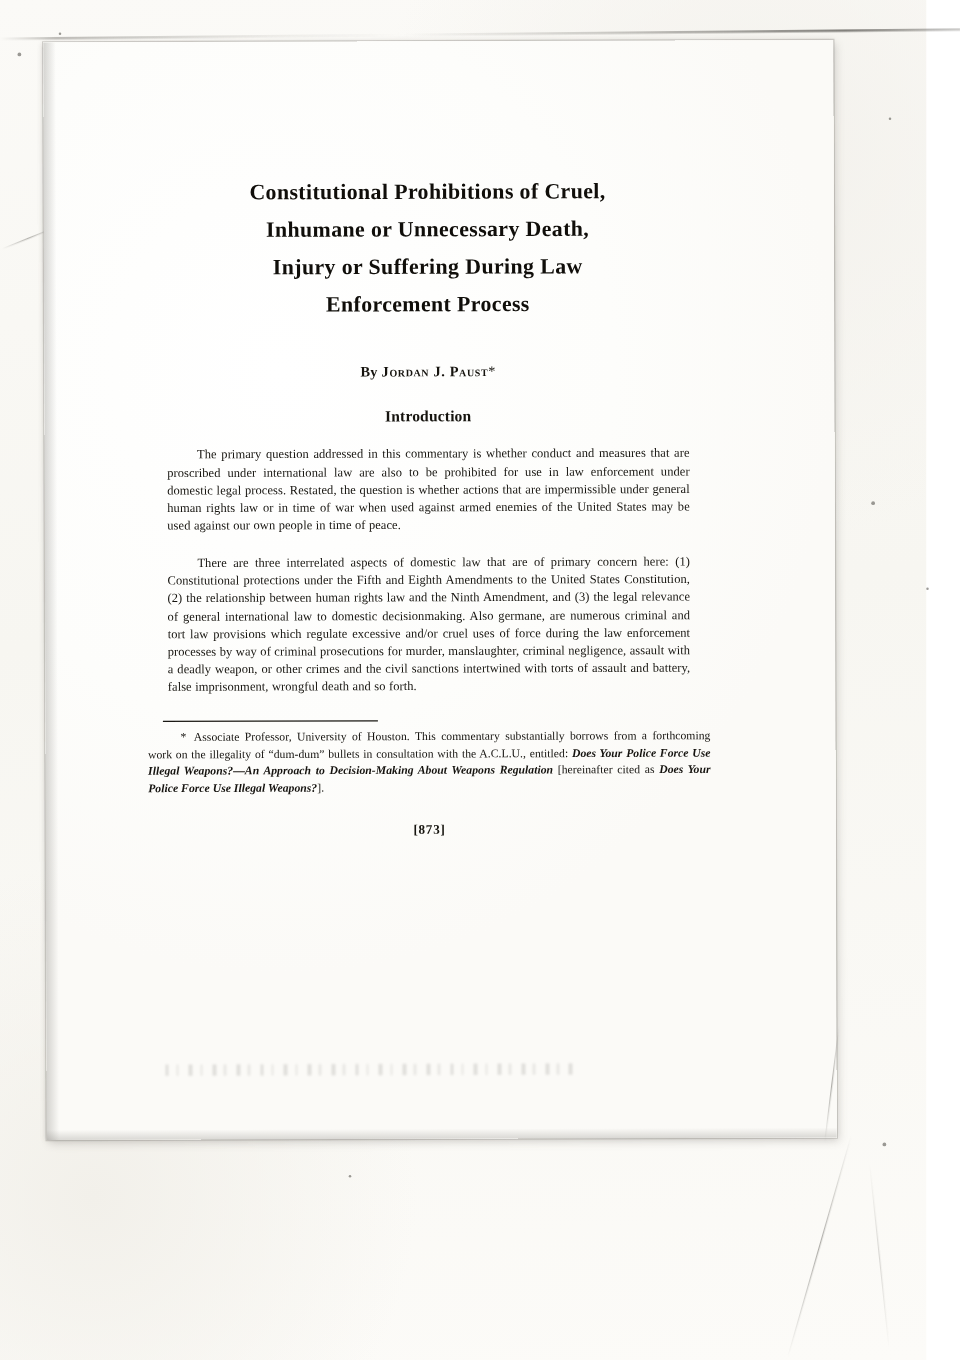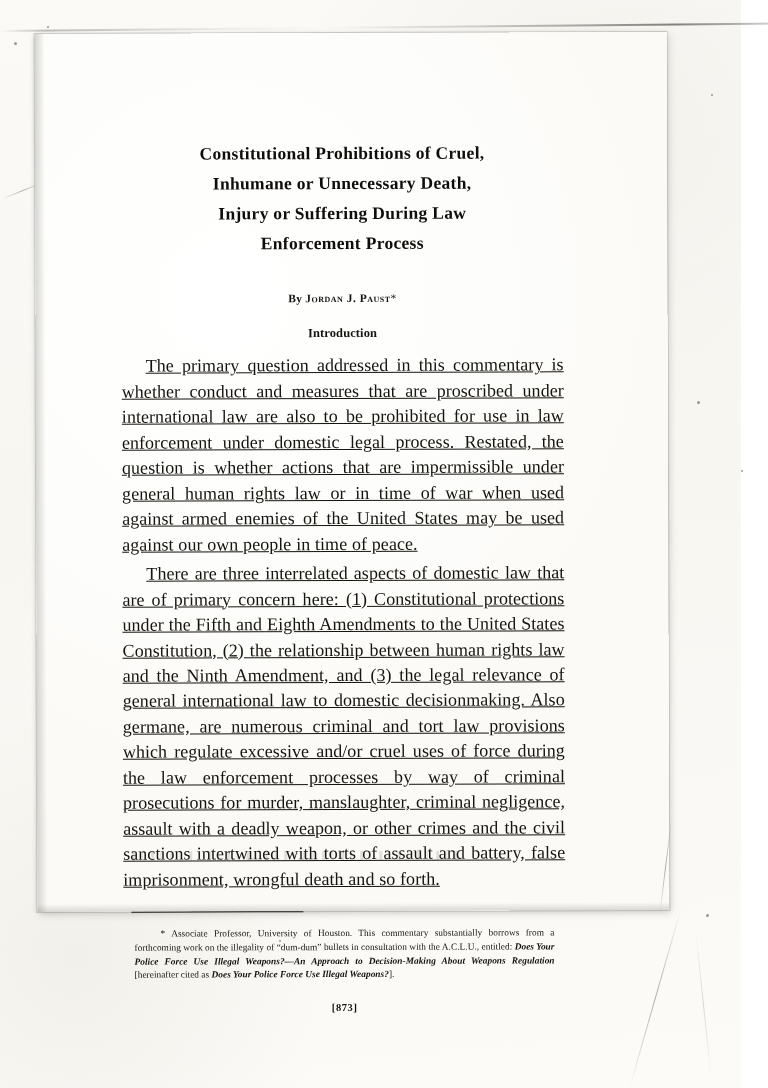--- a/index.html
+++ b/index.html
@@ -131,42 +131,41 @@
 
   .section-head {
     text-align: center;
     font-size: 12.5px;
     font-weight: 700;
     margin: 0 0 12px 0;
     letter-spacing: .1px;
   }
 
   p.body {
-    margin: 4px;
-    font-size: 18px;
+    margin: 16px;
+    font-size: 10px;
     line-height: 1.415;
     text-align: justify;
     text-indent: 24px;
     letter-spacing: .05px;
     word-spacing: .2px;
-    text-decoration: underline;
   }
 
   
   .footnote-wrap {
     margin-top: 19px;
   }
   .fn-rule {
     width: 172px;
     height: 1px;
     background: #1a1813;
     margin: 0 0 7px 12px;
   }
   .footnote {
-    margin: 15px;
+    margin: 0;
     font-size: 9.35px;
     line-height: 1.46;
     text-align: justify;
     text-indent: 26px;
     letter-spacing: .02px;
     color: #15130f;
   }
   .footnote .star { letter-spacing: 6px; }
   .footnote i { font-style: italic; font-weight: 700; }
 

